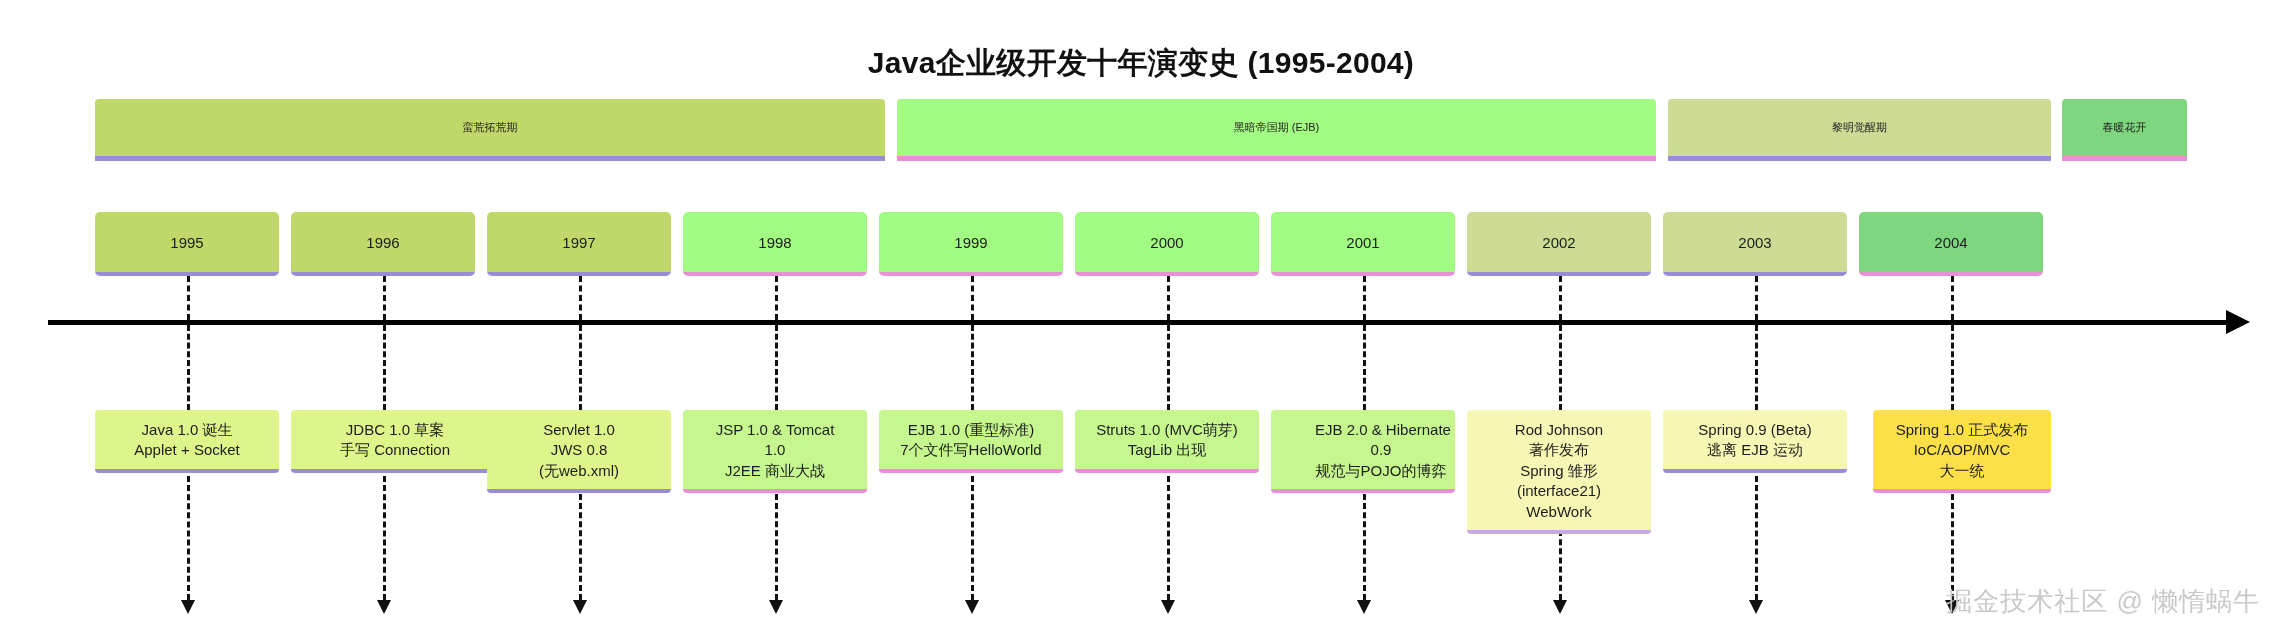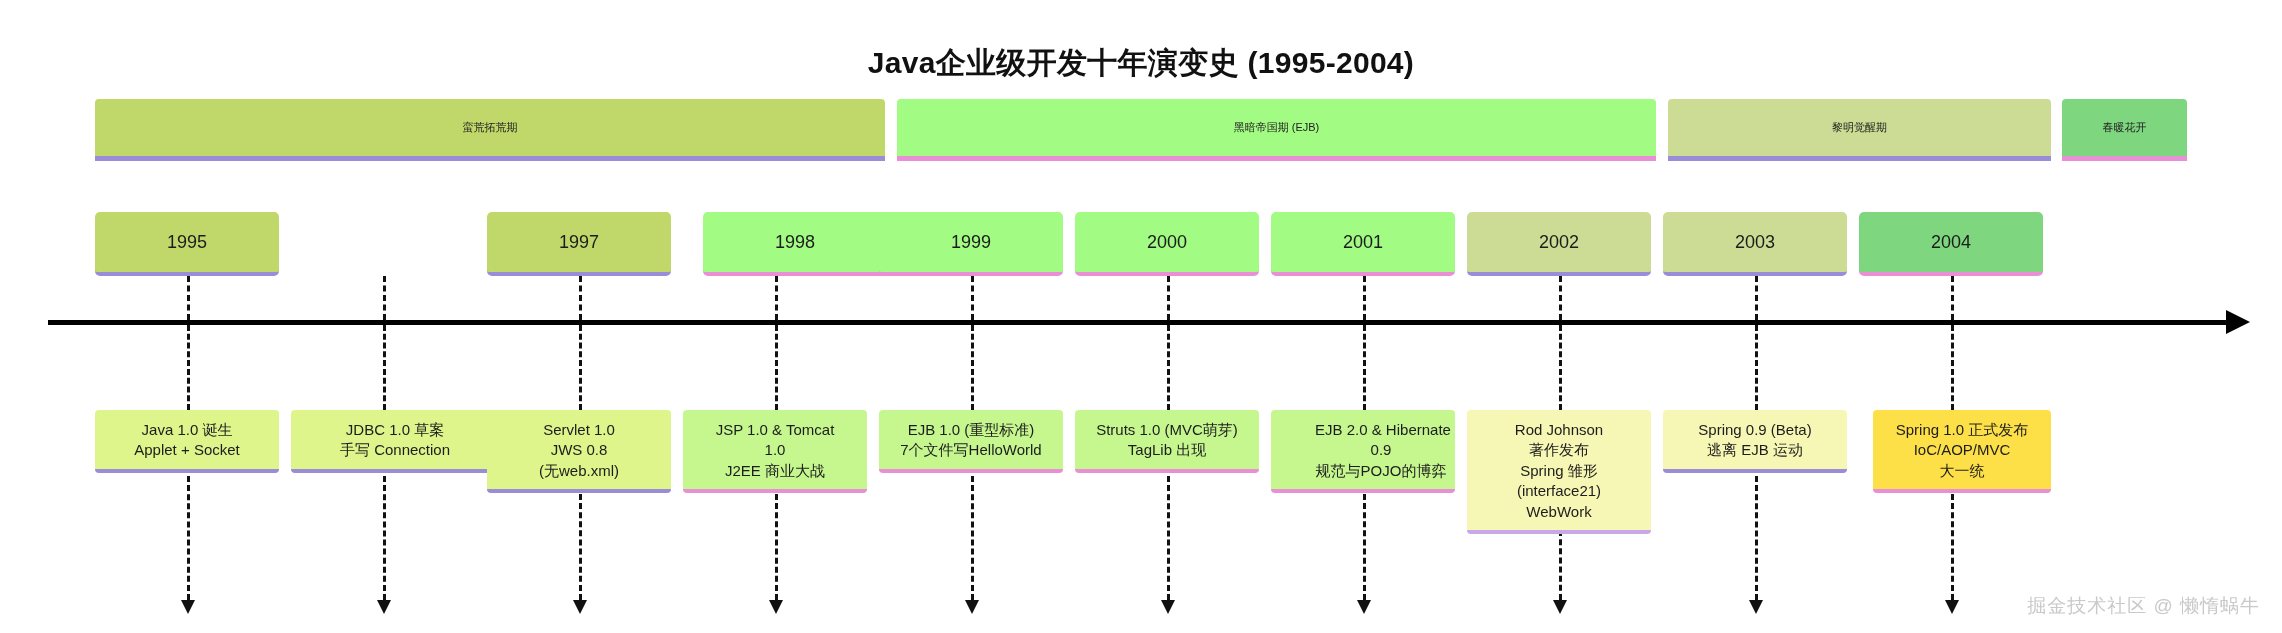--- a/index.html
+++ b/index.html
@@ -59,21 +59,21 @@
     height: 64px;
   }
   .year-box {
     position: absolute;
     top: 0;
     height: 64px;
     border-radius: 5px;
     display: flex;
     align-items: center;
     justify-content: center;
-    font-size: 18px;
+    font-size: 15px;
     color: #1c1c1c;
     box-sizing: border-box;
   }
 
   
   #axis-line {
     position: absolute;
     left: 48px;
     top: 320px;
     width: 2180px;
@@ -129,21 +129,21 @@
     line-height: 1.36;
     color: #1d1d1d;
   }
   .event-line { display: block; white-space: nowrap; }
 
   
   #watermark {
     position: absolute;
     right: 22px;
     bottom: 14px;
-    font-size: 19px;
+    font-size: 26px;
     color: #c9c9c9;
     letter-spacing: 1px;
     white-space: nowrap;
   }
 </style>
 </head>
 <body>
 
 <div id="page-title">Java企业级开发十年演变史 (1995-2004)</div>
 
@@ -159,24 +159,27 @@
     </div>
     <div class="era-band" style="left: 1967px; width: 125px; background: rgb(126, 215, 127); border-bottom: 5px solid rgb(233, 143, 214);">
       <span class="era-label">春暖花开</span>
     </div>
   </div>
 
 <div id="year-row">
     <div class="year-box" style="left: 0px; width: 184px; background: rgb(192, 216, 106); border-bottom: 4px solid rgb(155, 140, 216);">
       <span>1995</span>
     </div>
+    <div class="year-box" style="left: 196px; width: 184px; background: rgb(192, 216, 106); border-bottom: 4px solid rgb(155, 140, 216);">
+      <span>1996</span>
+    </div>
     <div class="year-box" style="left: 392px; width: 184px; background: rgb(192, 216, 106); border-bottom: 4px solid rgb(155, 140, 216);">
       <span>1997</span>
     </div>
-    <div class="year-box" style="left: 588px; width: 184px; background: rgb(162, 251, 130); border-bottom: 4px solid rgb(233, 143, 214); margin-left: 20px;">
+    <div class="year-box" style="left: 588px; width: 184px; background: rgb(162, 251, 130); border-bottom: 4px solid rgb(233, 143, 214);">
       <span>1998</span>
     </div>
     <div class="year-box" style="left: 784px; width: 184px; background: rgb(162, 251, 130); border-bottom: 4px solid rgb(233, 143, 214);">
       <span>1999</span>
     </div>
     <div class="year-box" style="left: 980px; width: 184px; background: rgb(162, 251, 130); border-bottom: 4px solid rgb(233, 143, 214);">
       <span>2000</span>
     </div>
     <div class="year-box" style="left: 1176px; width: 184px; background: rgb(162, 251, 130); border-bottom: 4px solid rgb(233, 143, 214);">
       <span>2001</span>

